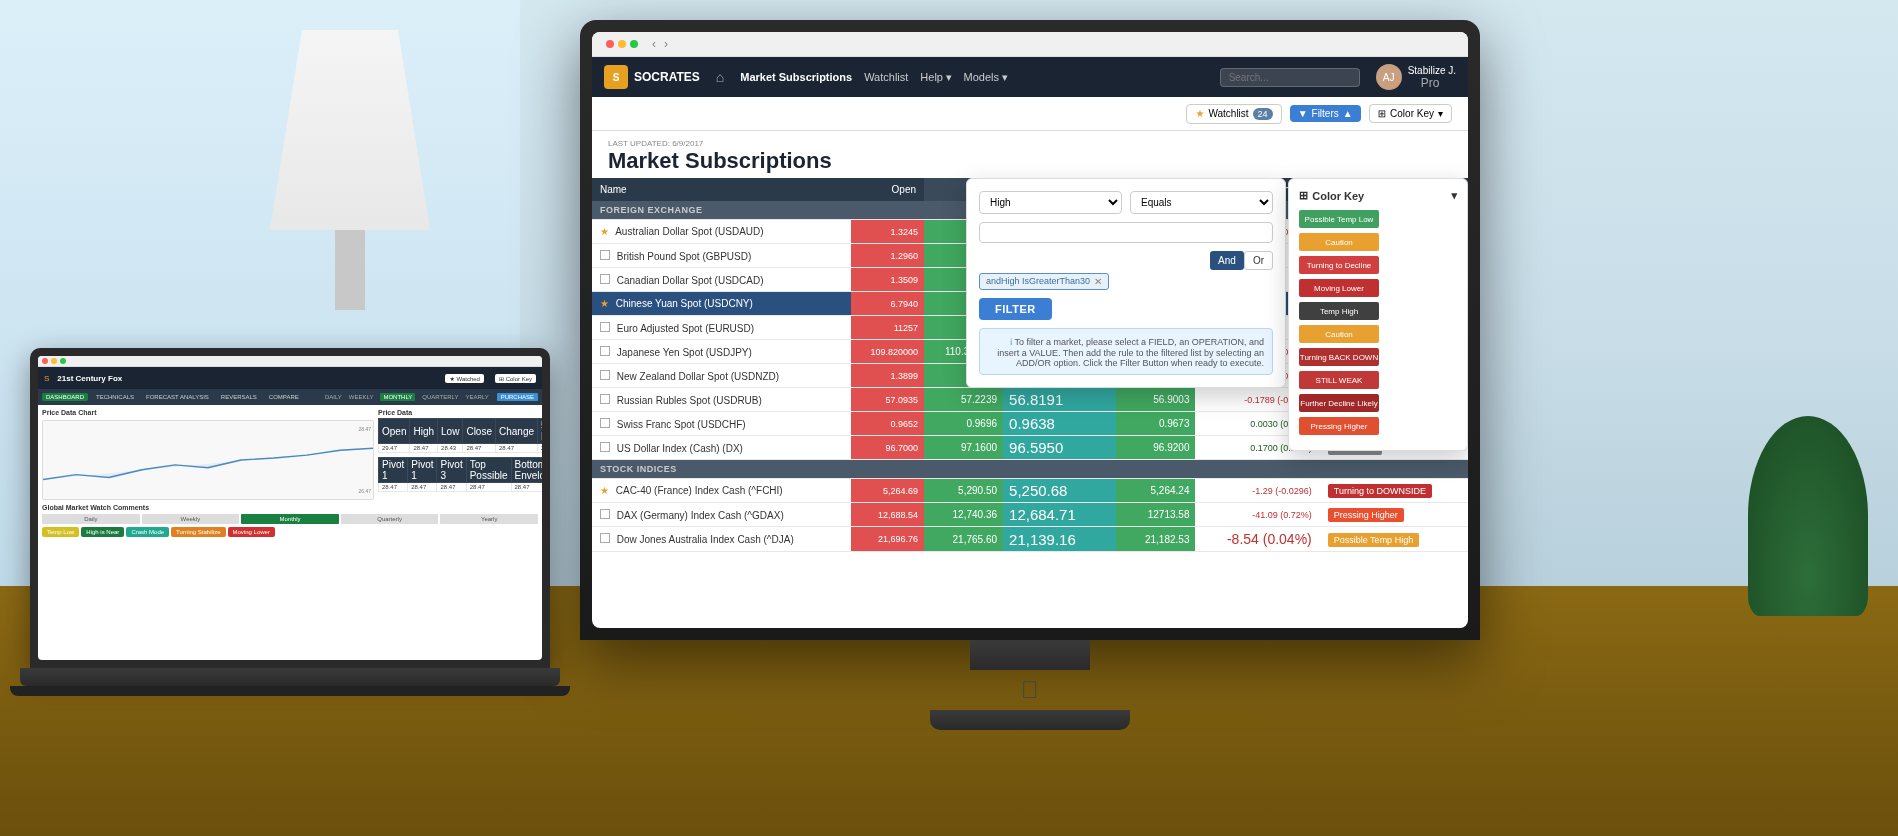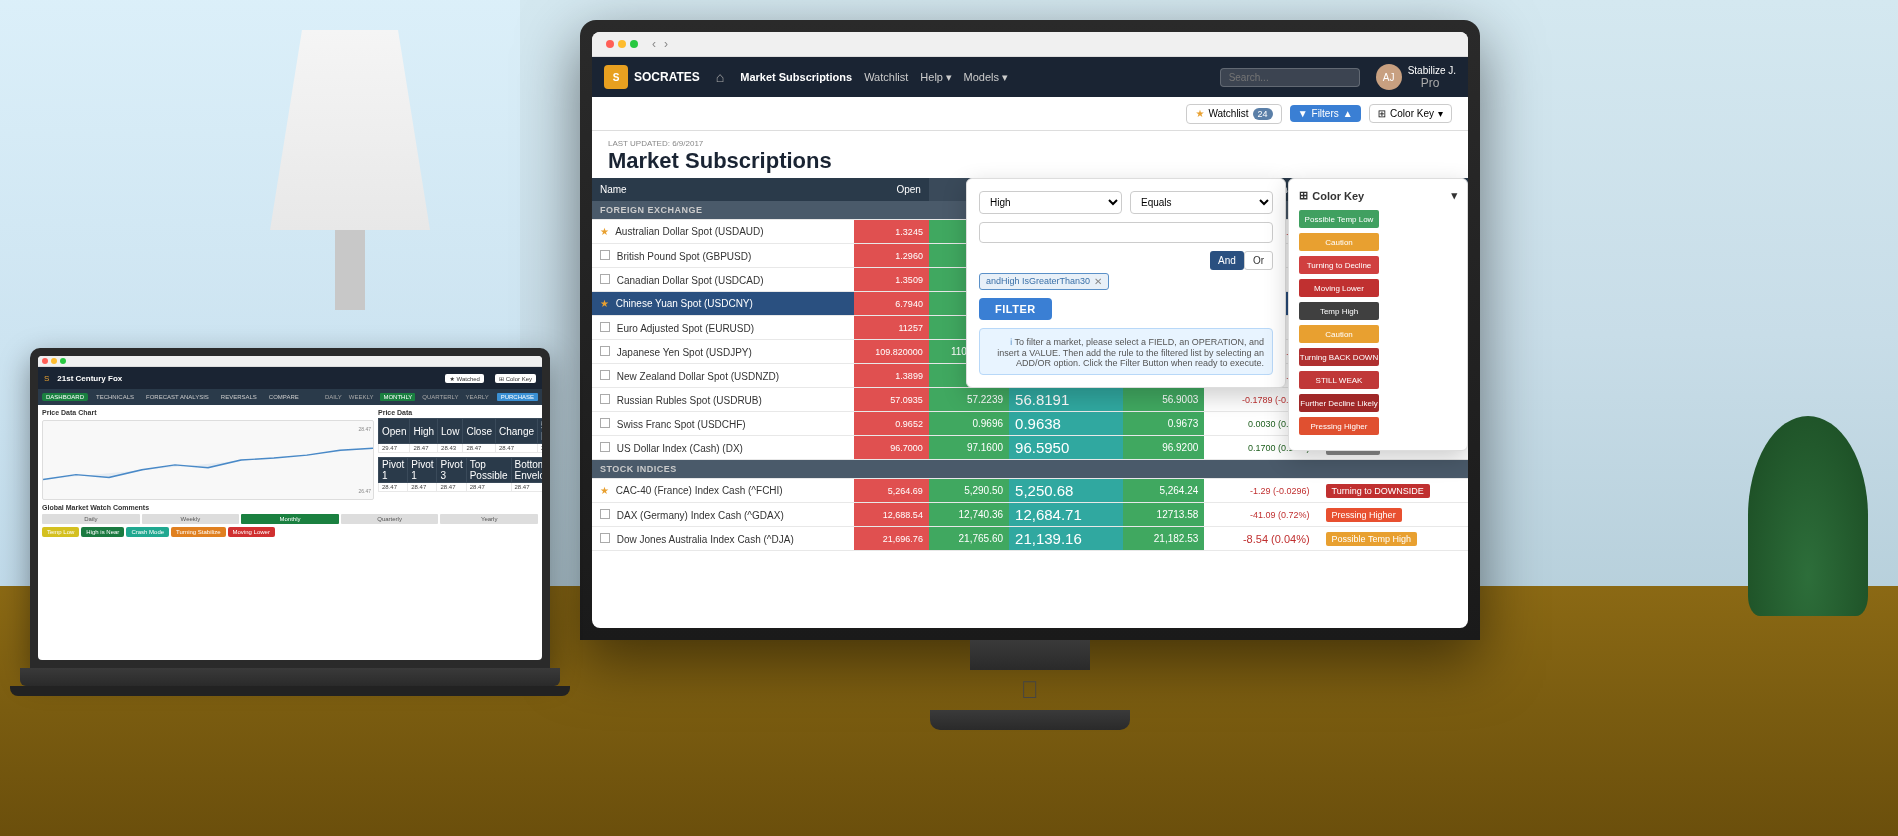--- a/index.html
+++ b/index.html
@@ -978,21 +978,21 @@
               </tr>
               <tr>
                 <td class="td-name">
                   <span class="checkbox-icon"></span>
                   Dow Jones Australia Index Cash (^DJA)
                 </td>
                 <td class="cell-red td-value">21,696.76</td>
                 <td class="cell-green td-value">21,765.60</td>
                 <td class="cell-teal td-value">21,139.16</td>
                 <td class="cell-green td-value">21,182.53</td>
-                <td class="td-value" style="font-size:11px;color:#c03030;">-8.54 (0.04%)</td>
+                <td class="td-value" style="font-size:14px;color:#c03030;">-8.54 (0.04%)</td>
                 <td><span class="trend-caution">Possible Temp High</span></td>
               </tr>
             </tbody>
           </table>
         </div>
 
         <div class="filter-popup">
           <div class="filter-row">
             <select class="filter-select">
               <option>High</option>

